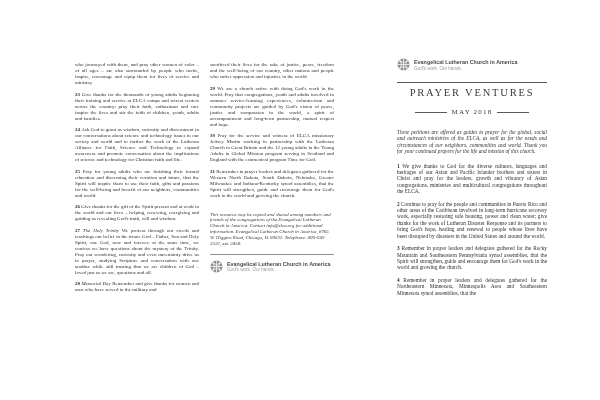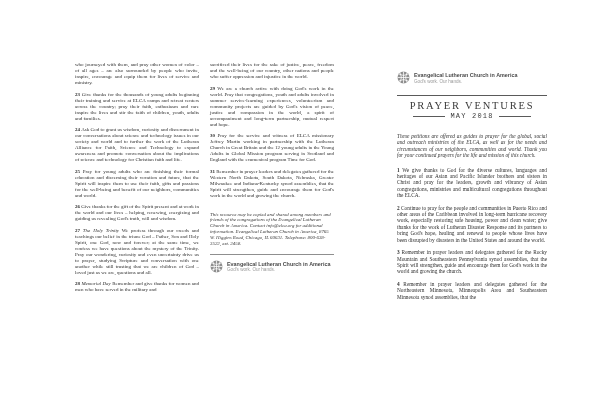--- a/index.html
+++ b/index.html
@@ -18,24 +18,24 @@
 
   .note { font-size:4.9px; line-height:5.9px; font-style:italic; margin-top:13px; color:#3a3a3a; }
   .mid-rule { border-top:0.8px solid #8f8f8f; margin-top:7px; }
 
   .logo-row { display:flex; align-items:flex-start; gap:4px; margin-top:5px; }
   .logo-icon { width:13px; height:13px; flex:0 0 auto; }
   .brand-text { padding-top:1px; }
   .brand-name { font-family:"Liberation Sans", sans-serif; font-weight:bold; font-size:5.4px; line-height:6.5px; color:#4a4a4a; white-space:nowrap; }
   .brand-tagline { font-family:"Liberation Sans", sans-serif; font-size:4.6px; line-height:5.5px; color:#9a9a9a; }
 
-  .cover { position:absolute; left:397px; top:71px; width:150px; }
+  .cover { position:absolute; left:397px; top:58px; width:150px; }
   .cover-rule { border-top:1px solid #5a5a5a; margin-top:11px; }
   .cover-title { text-align:center; font-size:10.5px; letter-spacing:1.8px; color:#3b3b3b; margin-top:4px; white-space:nowrap; }
-  .cover-subtitle-row { display:flex; align-items:center; justify-content:center; gap:5px; margin-top:1px;font-family:Liberation Mono, monospace; }
+  .cover-subtitle-row { display:flex; align-items:center; justify-content:center; gap:5px; margin-top:10px; }
   .dash { width:32px; border-top:1px solid #5a5a5a; }
   .cover-subtitle { font-size:7px; letter-spacing:1.2px; color:#3b3b3b; white-space:nowrap; }
   .cover-intro { font-style:italic; font-size:5.3px; line-height:6.4px; text-align:justify; margin-top:13px; margin-bottom:8px; color:#333333; }
   .cover .pet { font-size:5.3px; line-height:6.4px; margin-bottom:6px; }
 </style>
 </head>
 <body>
 
 <div class="page">
 

